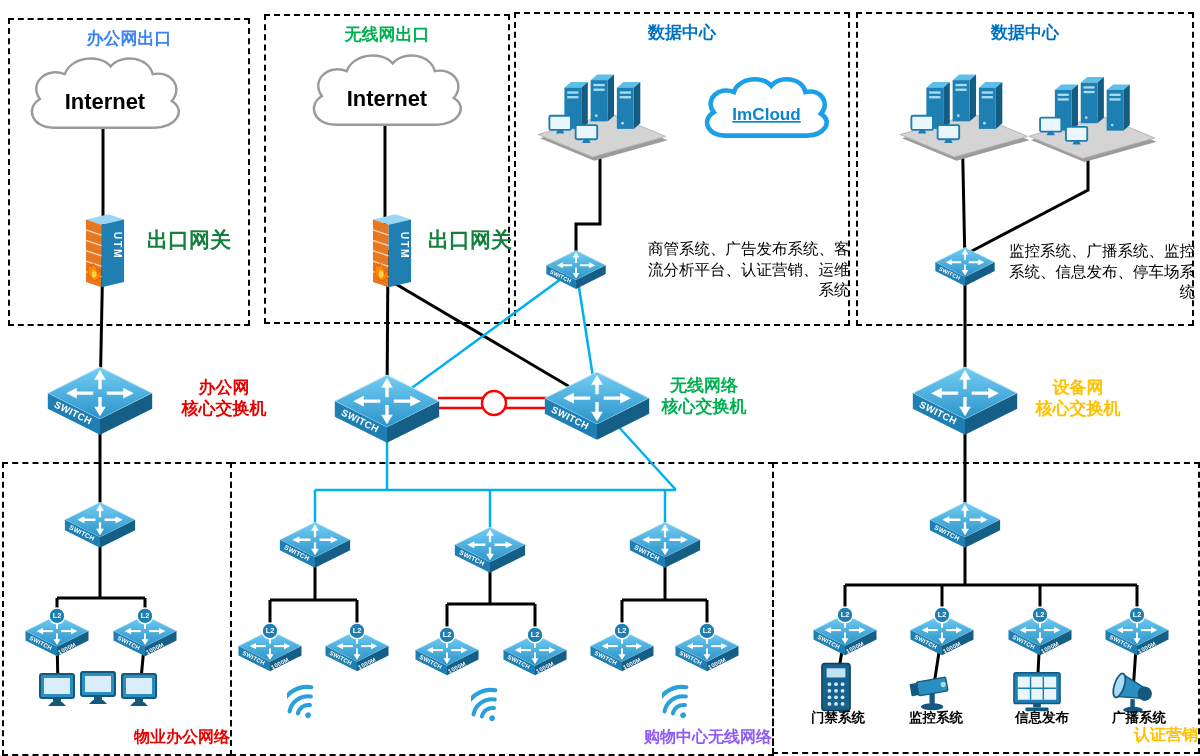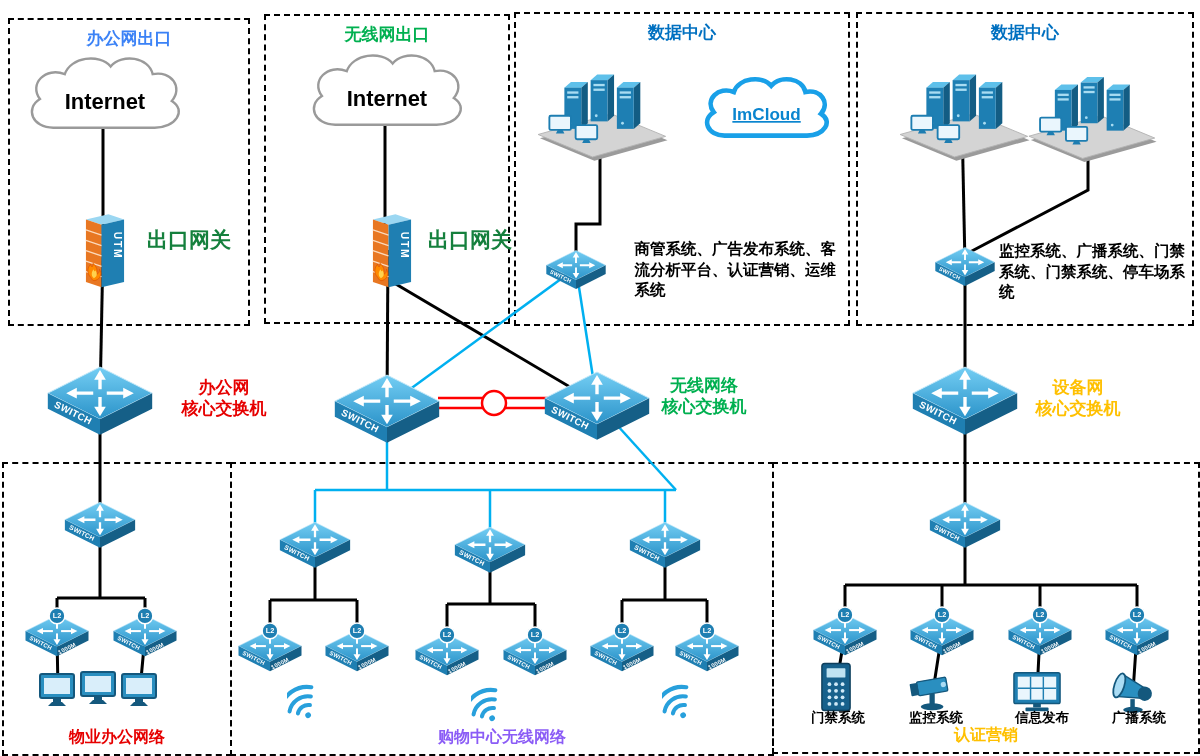--- a/index.html
+++ b/index.html
@@ -1,27 +1,27 @@
 <!DOCTYPE html>
 <html><head>
 <meta charset="utf-8">
 <style>
   html,body{margin:0;padding:0}
   body{width:1200px;height:756px;position:relative;background:#fff;
        font-family:"Liberation Sans","DejaVu Sans",sans-serif;overflow:hidden}
   .zone{position:absolute;border:2px dashed #000;z-index:1}
   .zone-title{position:absolute;top:7px;left:0;right:0;text-align:center;font-weight:bold;font-size:17px}
-  .zone-label{position:absolute;bottom:6px;left:0;right:0;text-align:center;font-weight:bold;font-size:16px}
+  .zone-label{position:absolute;bottom:6px;left:0;right:0;text-align:right;font-weight:bold;font-size:16px}
   #wires{position:absolute;left:0;top:0;z-index:2;pointer-events:none}
   .node{position:absolute;transform:translate(-50%,-50%);z-index:3;line-height:0}
   .node svg{display:block}
   .caption{position:absolute;transform:translate(-50%,-50%);z-index:4;font-weight:bold;text-align:center;white-space:nowrap}
   .gw{font-size:21px;color:#15803d}
   .core{font-size:17px;line-height:1.25}
-  .note{position:absolute;transform:translate(-50%,-50%);z-index:4;font-weight:bold;font-size:15.5px;line-height:1.33;text-align:left;color:#000}
+  .note{position:absolute;transform:translate(-50%,-50%);z-index:4;font-weight:normal;font-size:15.5px;line-height:1.33;text-align:right;color:#000}
   .dev-cap{font-size:13.5px;color:#000}
   .t-sw{font:bold 10px "Liberation Sans","DejaVu Sans",sans-serif;fill:#fff;letter-spacing:.4px}
   .t-l2{font:bold 12.5px "Liberation Sans","DejaVu Sans",sans-serif;fill:#fff;text-anchor:middle}
   .t-cloud{font:bold 23px "Liberation Sans","DejaVu Sans",sans-serif;fill:#000;text-anchor:middle}
   .t-im{font:bold 22px "Liberation Sans","DejaVu Sans",sans-serif;fill:#0a85cf;text-anchor:middle;text-decoration:underline}
   .t-utm{font:bold 12px "Liberation Sans","DejaVu Sans",sans-serif;fill:#fff;letter-spacing:2px}
 </style>
 </head>
 <body>
 
@@ -498,18 +498,18 @@
 <div class="caption core" style="left:704px;top:396px;color:#00b050">
   <div>无线网络</div>
   <div>核心交换机</div>
 </div>
 <div class="caption core" style="left:1078px;top:398px;color:#ffc000">
   <div>设备网</div>
   <div>核心交换机</div>
 </div>
 
 <div class="note" style="left:742px;top:270px;width:215px">商管系统、广告发布系统、客流分析平台、认证营销、运维系统</div>
-<div class="note" style="left:1097px;top:272px;width:196px">监控系统、广播系统、门禁系统、门禁系统、停车场系统</div>
+<div class="note" style="left:1097px;top:272px;width:196px">监控系统、广播系统、监控系统、信息发布、停车场系统</div>
 
 <div class="caption dev-cap" style="left:838px;top:718px">门禁系统</div>
 <div class="caption dev-cap" style="left:936px;top:718px">监控系统</div>
 <div class="caption dev-cap" style="left:1042px;top:718px">信息发布</div>
 <div class="caption dev-cap" style="left:1139px;top:718px">广播系统</div>
 
 </body></html>

